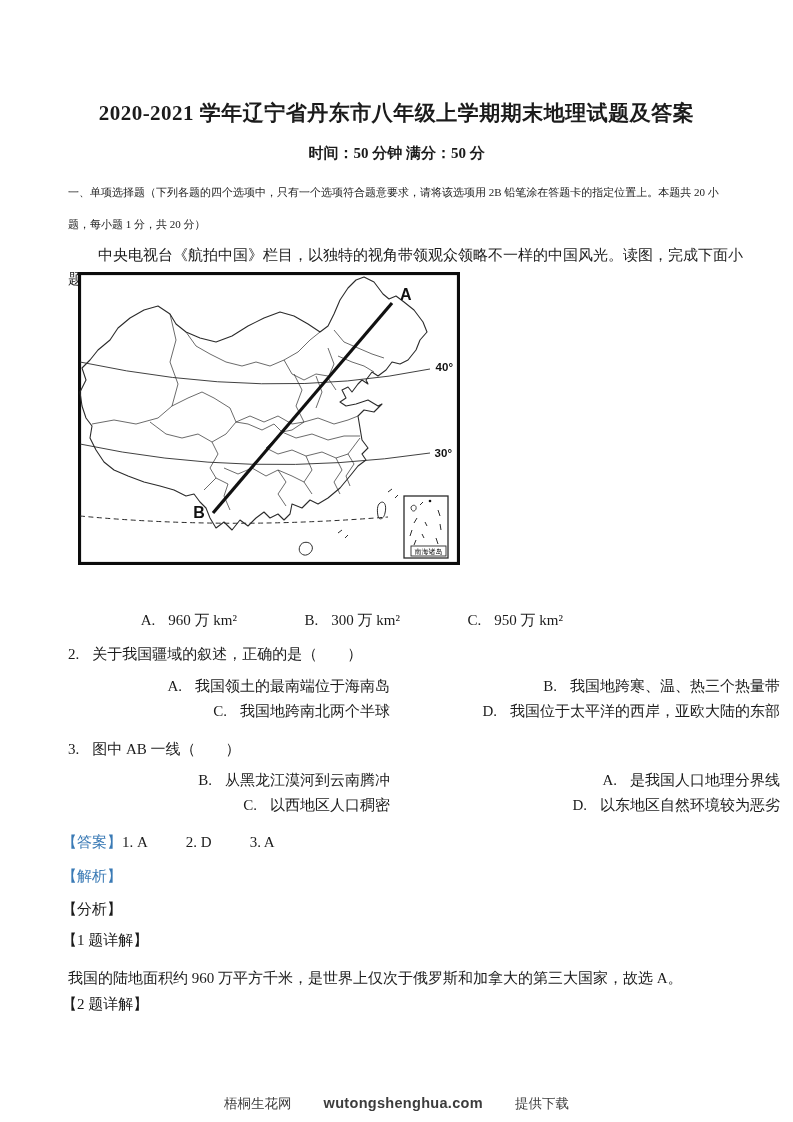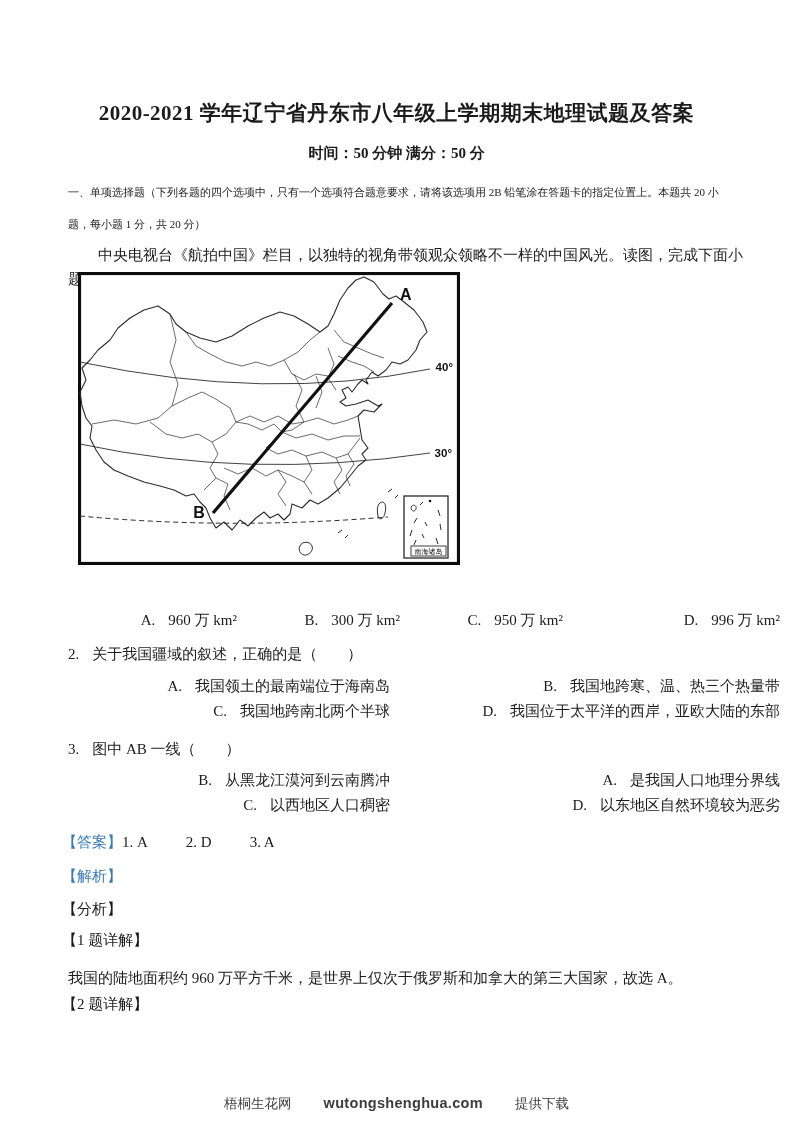--- a/index.html
+++ b/index.html
@@ -126,21 +126,20 @@
         <rect x="333" y="274" width="35" height="10" fill="#ffffff" stroke="#2b2b2b" stroke-width="0.9"></rect>
         <text x="350.5" y="281.8" font-size="7" text-anchor="middle" fill="#111111">南海诸岛</text>
       </g>
     </svg>
   </div>
 
   <div class="abs opts4" style="top:611px">
     <div class="opt"><span class="olabel">A.</span><span>960 万 km²</span></div>
     <div class="opt"><span class="olabel">B.</span><span>300 万 km²</span></div>
     <div class="opt"><span class="olabel">C.</span><span>950 万 km²</span></div>
-    <div class="opt"><span class="olabel">D.</span><span>996 万 km²</span></div>
   </div>
 
   <div class="abs qline" style="top:645px">
     <span class="qnum">2.</span><span>关于我国疆域的叙述，正确的是（　　）</span>
   </div>
   <div class="abs opts2" style="top:677px">
     <div class="opt"><span class="olabel">A.</span><span>我国领土的最南端位于海南岛</span></div>
     <div class="opt"><span class="olabel">B.</span><span>我国地跨寒、温、热三个热量带</span></div>
     <div class="opt"><span class="olabel">C.</span><span>我国地跨南北两个半球</span></div>
     <div class="opt"><span class="olabel">D.</span><span>我国位于太平洋的西岸，亚欧大陆的东部</span></div>

